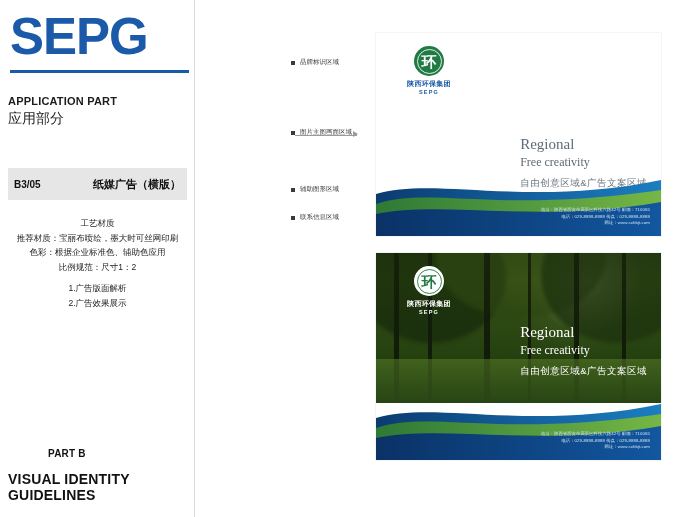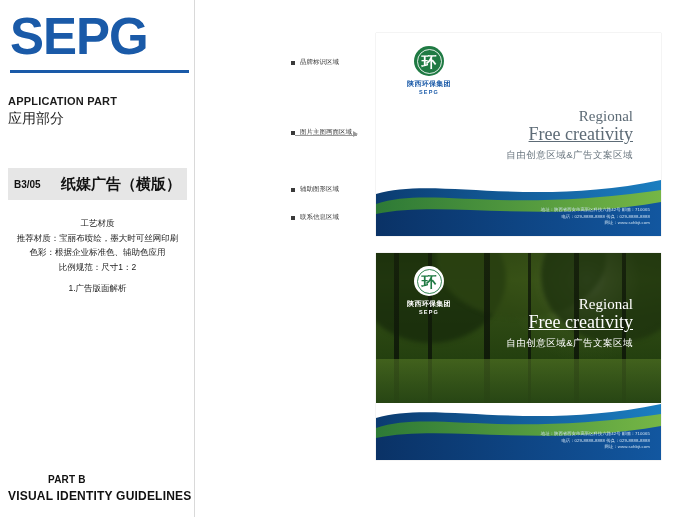--- a/index.html
+++ b/index.html
@@ -69,21 +69,21 @@
     padding: 16px 6px;
     box-sizing: border-box;
     width: 179px;
   }
   .code-bar .code {
     font-size: 10px;
     font-weight: bold;
     color: #111;
   }
   .code-bar .code-cn {
-    font-size: 15px;
+    font-size: 11px;
     font-weight: bold;
     color: #111;
   }
   .body-para {
     margin-top: 14px;
     width: 179px;
     font-size: 8.5px;
     line-height: 14px;
     color: #222;
   }
@@ -107,24 +107,24 @@
     bottom: 14px;
   }
   .left-footer .pb {
     font-size: 10px;
     font-weight: bold;
     color: #111;
     letter-spacing: 0.2px;
     margin-left: 40px;
   }
   .left-footer .vig {
-    font-size: 12px;
+    font-size: 14px;
     font-weight: bold;
     color: #111;
-    margin-top: 4px;
+    margin-top: 12px;
     letter-spacing: 0.2px;
   }
   .vdivider {
     position: absolute;
     left: 194px;
     top: 0;
     bottom: 0;
     width: 1px;
     background: #d9d9d9;
   }
@@ -233,37 +233,37 @@
   }
   .ad-logo.on-dark .cn,
   .ad-logo.on-dark .en { color: #ffffff; }
   .ad-logo.on-dark .mark { background: #ffffff; }
   .ad-logo.on-dark .mark .inner { color: #1f7a43; }
   .ad-logo.on-dark .mark .ring { border-color: rgba(31,122,67,0.9); }
 
   
   .headline {
     position: absolute;
-    right: 28px;
-    text-align: right;
+    right: 14px;
+    text-align: left;
+    margin-top: 28px;
   }
   #ad-top .headline { top: 74px; }
   #ad-bottom .headline { top: 42px; }
   .headline .h1 {
     font-family: "Liberation Serif", serif;
     font-size: 15px;
     color: #5d6b76;
     line-height: 18px;
   }
   .headline .h2 {
     font-family: "Liberation Serif", serif;
-    font-size: 18px;
+    font-size: 12px;
     color: #5d6b76;
     line-height: 18px;
-    text-decoration: underline;
   }
   .headline .sub {
     font-size: 9.5px;
     color: #6b7780;
     margin-top: 6px;
     letter-spacing: 0.5px;
   }
   #ad-bottom .headline .h1,
   #ad-bottom .headline .h2 { color: #ffffff; }
   #ad-bottom .headline .sub { color: #ffffff; }
@@ -340,20 +340,21 @@
     </div>
 
 
     <div class="spec-block">
       <div>工艺材质</div>
       <div>推荐材质：宝丽布喷绘，墨大时可丝网印刷</div>
       <div>色彩：根据企业标准色、辅助色应用</div>
       <div>比例规范：尺寸1：2</div>
       <div class="spec-gap"></div>
       <div>1.广告版面解析</div>
+      <div>2.广告效果展示</div>
     </div>
 
     <div class="left-footer">
       <div class="pb">PART B</div>
       <div class="vig">VISUAL IDENTITY GUIDELINES</div>
     </div>
   </div>
 
   <div class="vdivider"></div>
 

